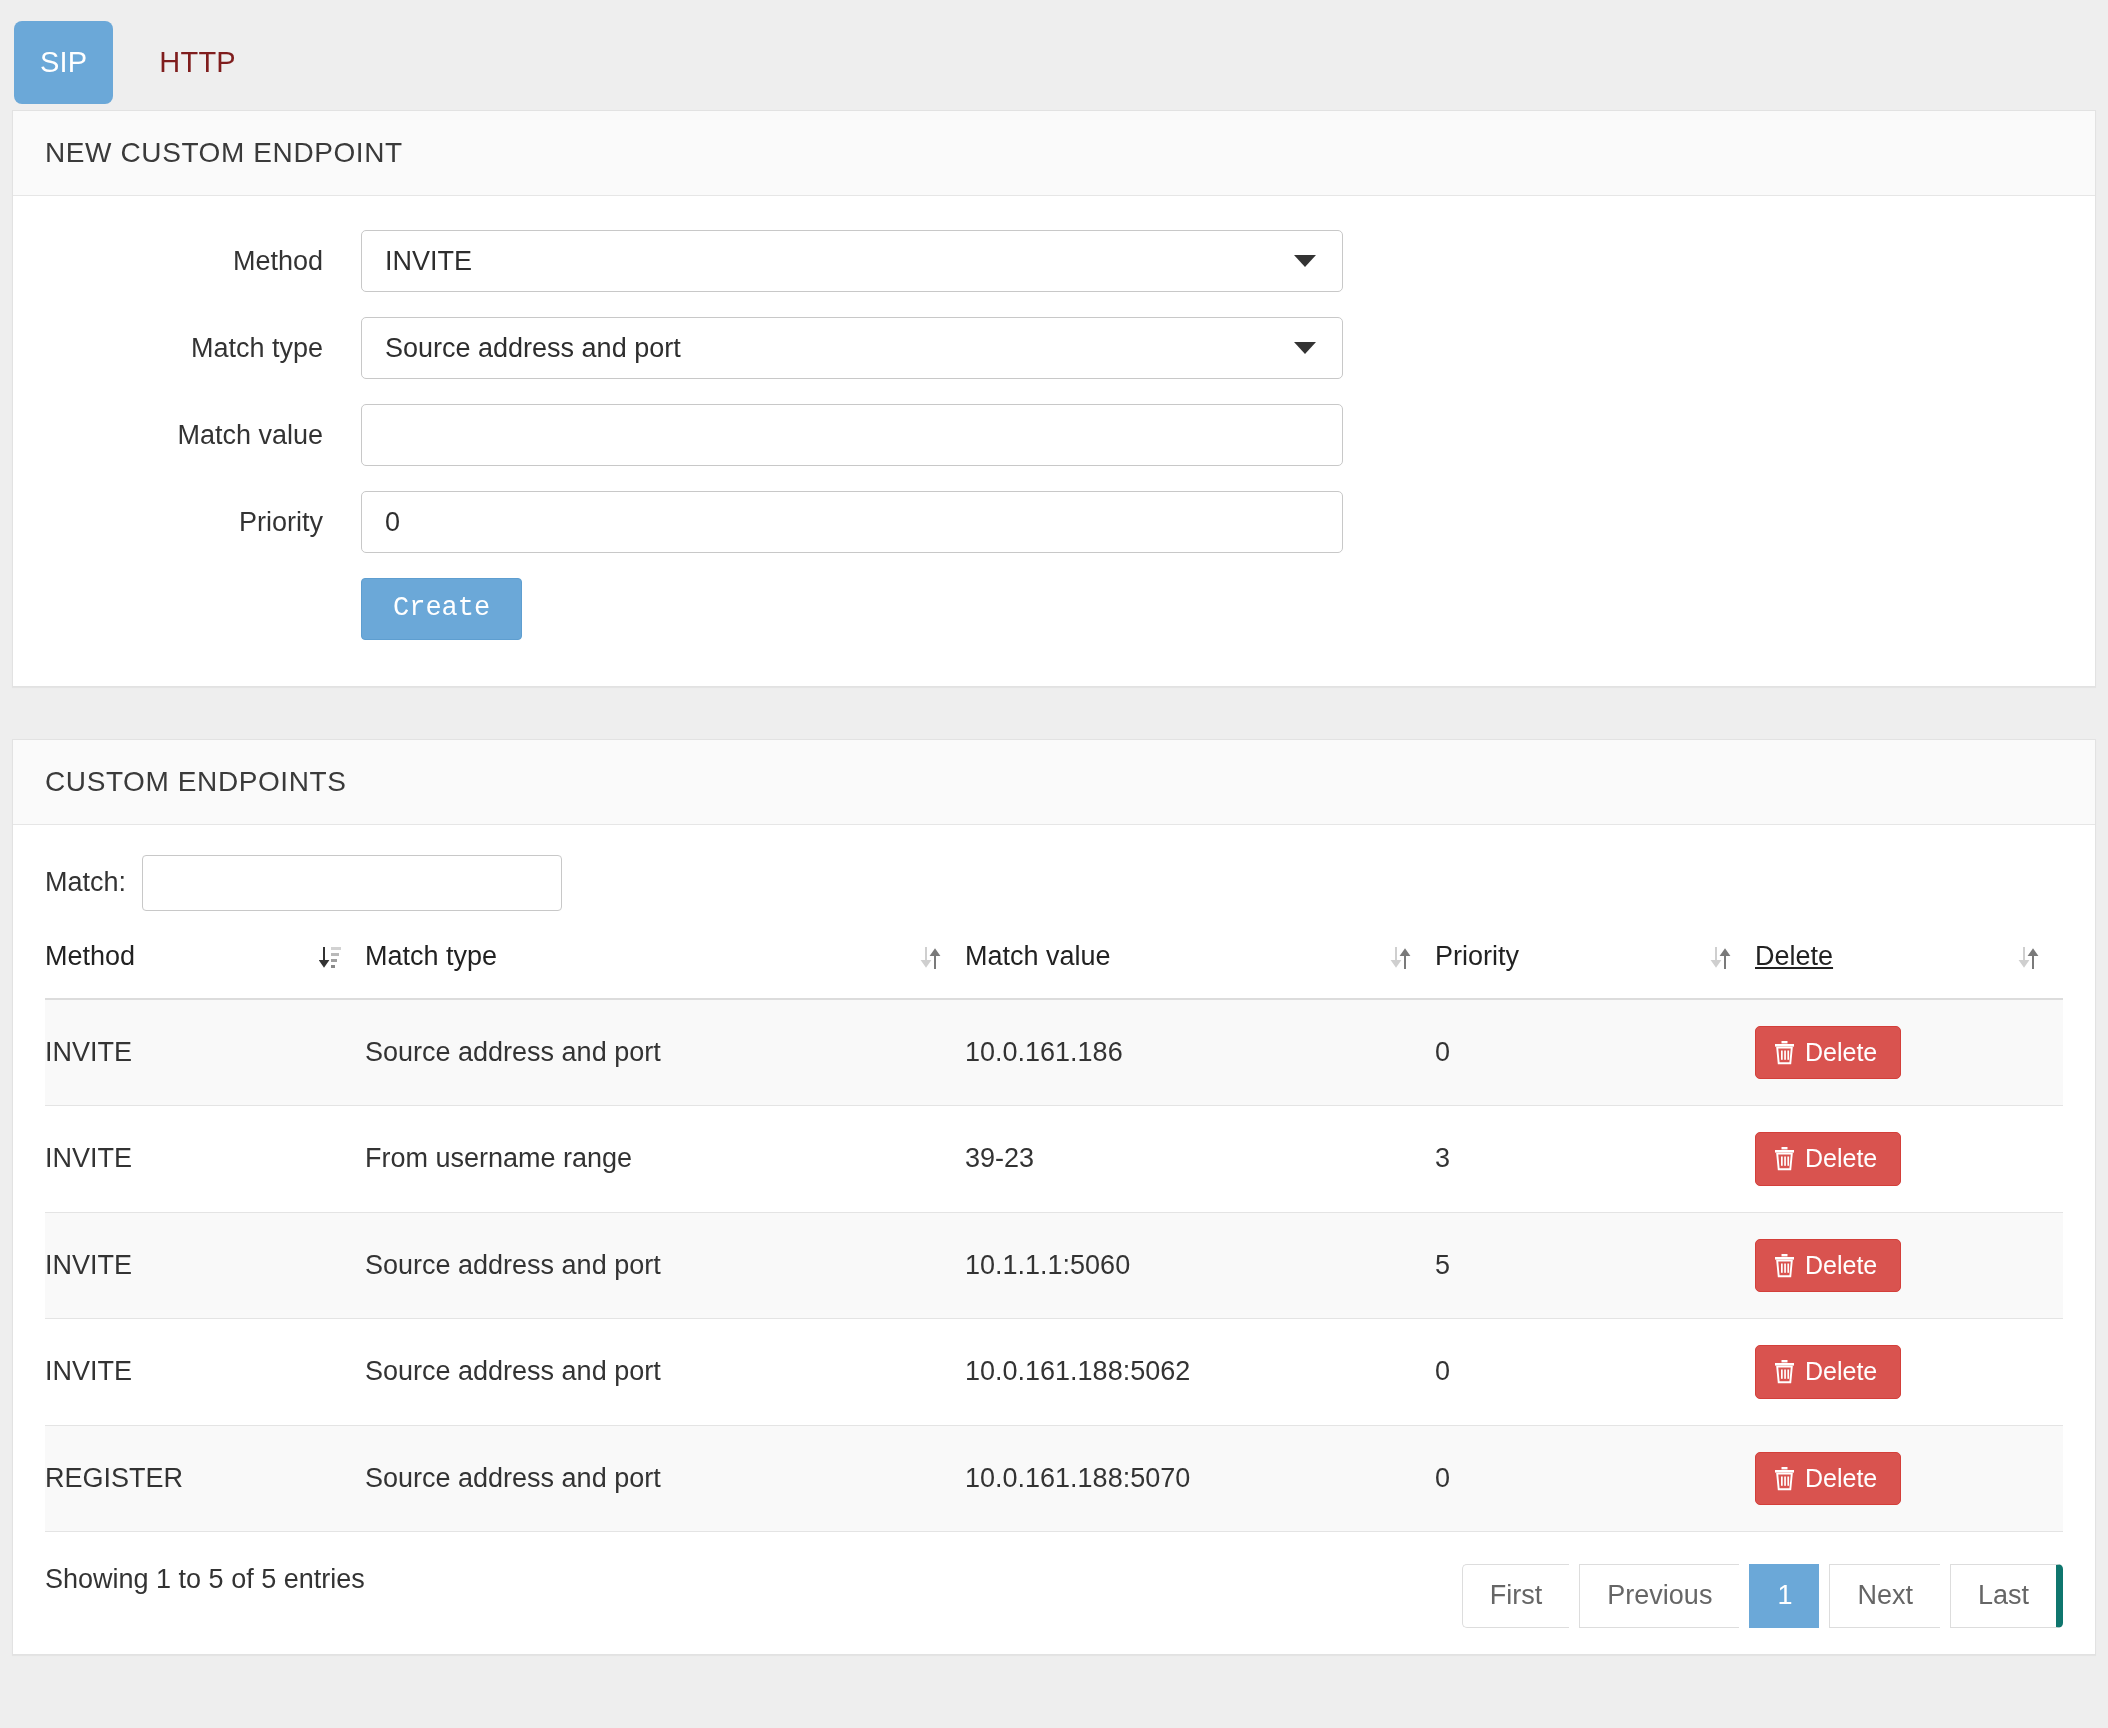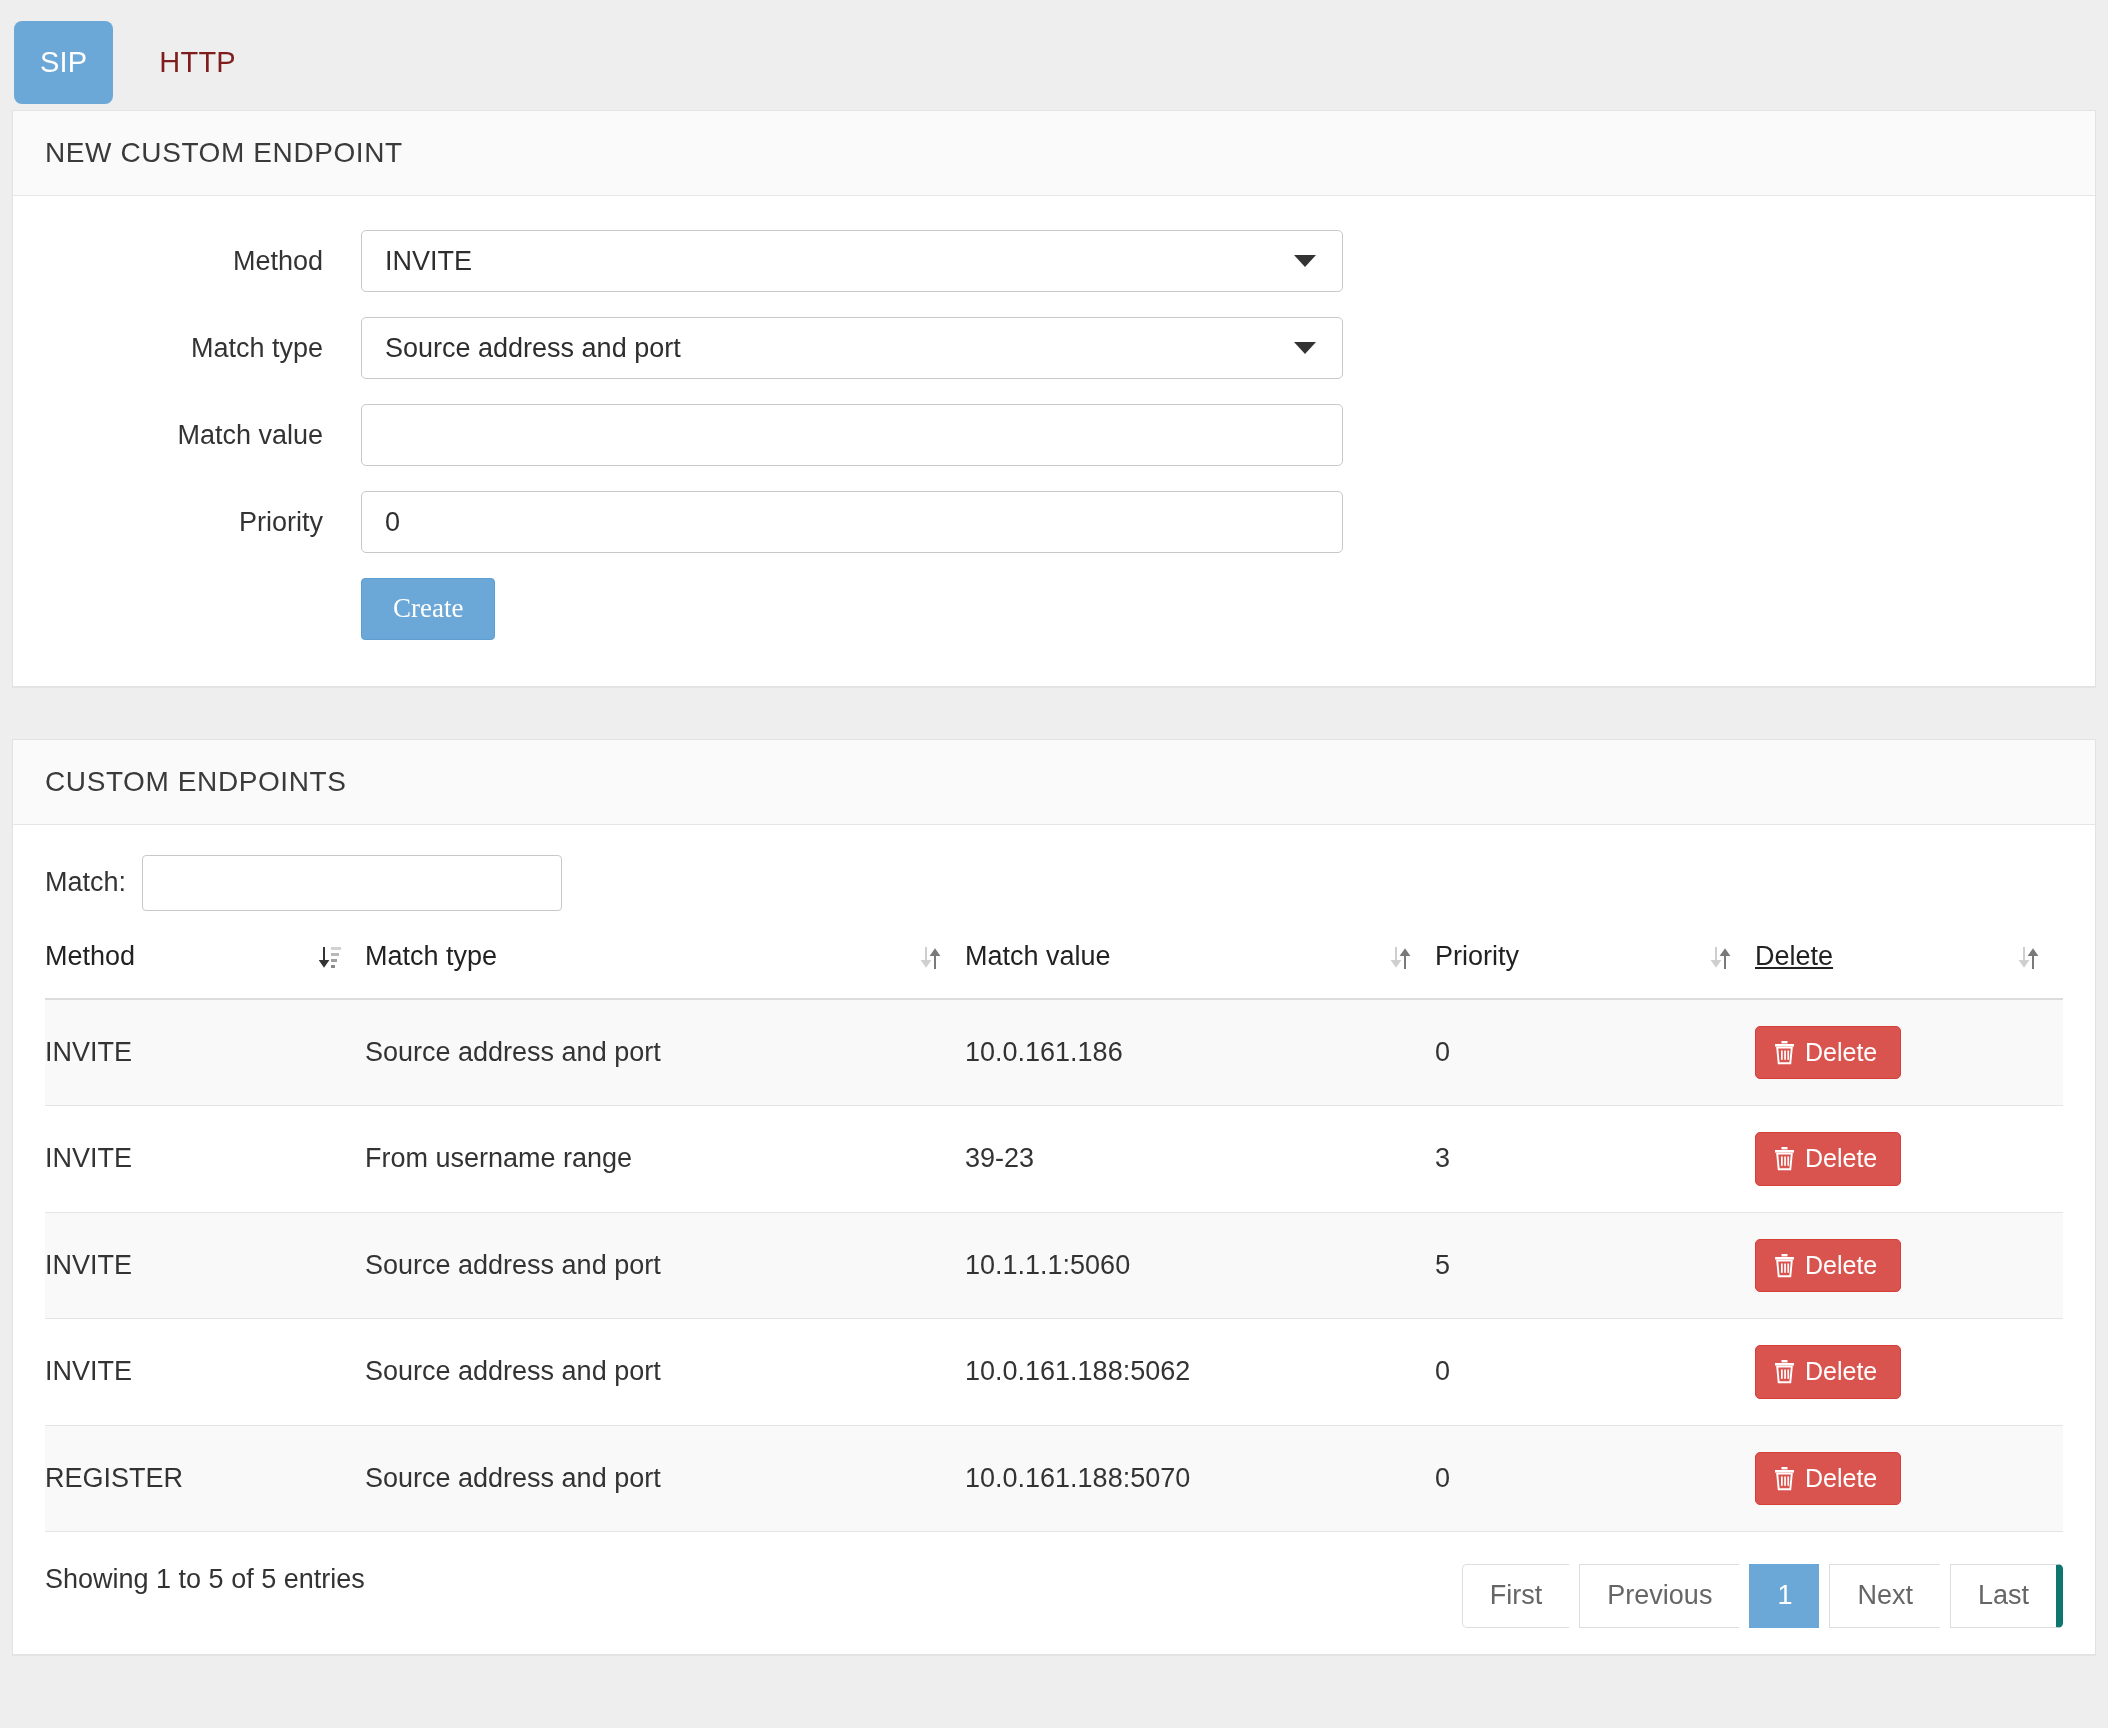--- a/index.html
+++ b/index.html
@@ -107,21 +107,21 @@
     color: #2e2e2e;
     background: transparent;
     padding: 0;
   }
   .btn-create {
     margin-left: 348px;
     background: #6ba8d8;
     border: 1px solid #5e9ed0;
     color: #ffffff;
     font-size: 27px;
-    font-family: Liberation Serif, serif;
+    font-family: Liberation Mono, monospace;
     padding: 15px 31px;
     border-radius: 4px;
     cursor: pointer;
     line-height: 1.1;
   }
 
   
   .table-wrap { padding: 30px 32px 26px 32px; }
   .dt-top {
     display: flex;

